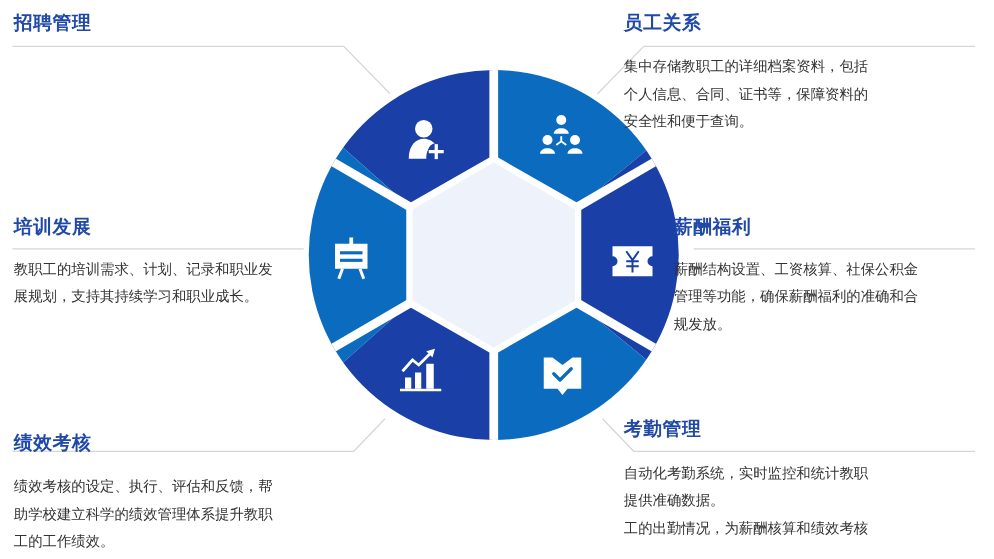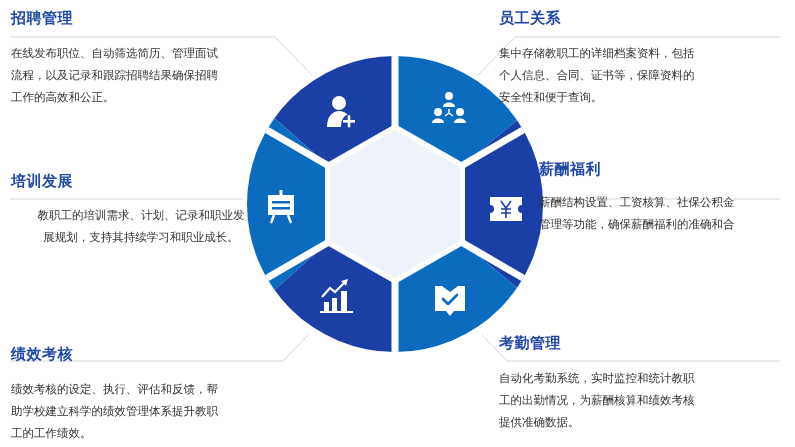--- a/index.html
+++ b/index.html
@@ -99,61 +99,57 @@
   </g>
 
   <g>
     <path d="M435,286 L442,286 L450,292 L458,286 L465,286 L465,311 L454,311 L450,316 L446,311 L435,311 Z" fill="#ffffff"></path>
     <path d="M443,299 L448,304 L457,295" stroke="#0a6bbf" stroke-width="2.6" fill="none" stroke-linecap="round" stroke-linejoin="round"></path>
   </g>
 </svg>
 
 <div class="block left" style="left:11px; top:9px; width:280px;">
   <div class="title">招聘管理</div>
-  <div class="desc" style="margin-top:14px;">
-    <div>在线发布职位、自动筛选简历、管理面试</div>
-    <div>流程，以及记录和跟踪招聘结果确保招聘</div>
-    <div>工作的高效和公正。</div>
-  </div>
 </div>
 
 <div class="block right" style="right:16px; top:9px; width:280px;">
   <div class="title">员工关系</div>
   <div class="desc" style="margin-top:14px;">
     <div>集中存储教职工的详细档案资料，包括</div>
     <div>个人信息、合同、证书等，保障资料的</div>
     <div>安全性和便于查询。</div>
   </div>
 </div>
 
 <div class="block left" style="left:11px; top:172px; width:260px;">
   <div class="title">培训发展</div>
-  <div class="desc" style="margin-top:13px;text-align:center;">
+  <div class="desc" style="margin-top:13px;">
     <div>教职工的培训需求、计划、记录和职业发</div>
     <div>展规划，支持其持续学习和职业成长。</div>
   </div>
 </div>
 
-<div class="block right" style="right:16px; top:160px; width:240px;font-family:Liberation Mono, monospace;">
+<div class="block right" style="right:16px; top:172px; width:240px;">
   <div class="title">薪酬福利</div>
   <div class="desc" style="margin-top:13px;">
     <div>薪酬结构设置、工资核算、社保公积金</div>
     <div>管理等功能，确保薪酬福利的准确和合</div>
+    <div>规发放。</div>
   </div>
 </div>
 
 <div class="block left" style="left:11px; top:345px; width:280px;">
   <div class="title">绩效考核</div>
   <div class="desc" style="margin-top:14px;">
     <div>绩效考核的设定、执行、评估和反馈，帮</div>
     <div>助学校建立科学的绩效管理体系提升教职</div>
     <div>工的工作绩效。</div>
   </div>
 </div>
 
 <div class="block right" style="right:16px; top:334px; width:280px;">
   <div class="title">考勤管理</div>
   <div class="desc" style="margin-top:14px;">
     <div>自动化考勤系统，实时监控和统计教职</div>
+    <div>提供准确数据。</div>
     <div>工的出勤情况，为薪酬核算和绩效考核</div>
-    <div>提供准确数据。</div>
   </div>
 </div>
 
 </body></html>

